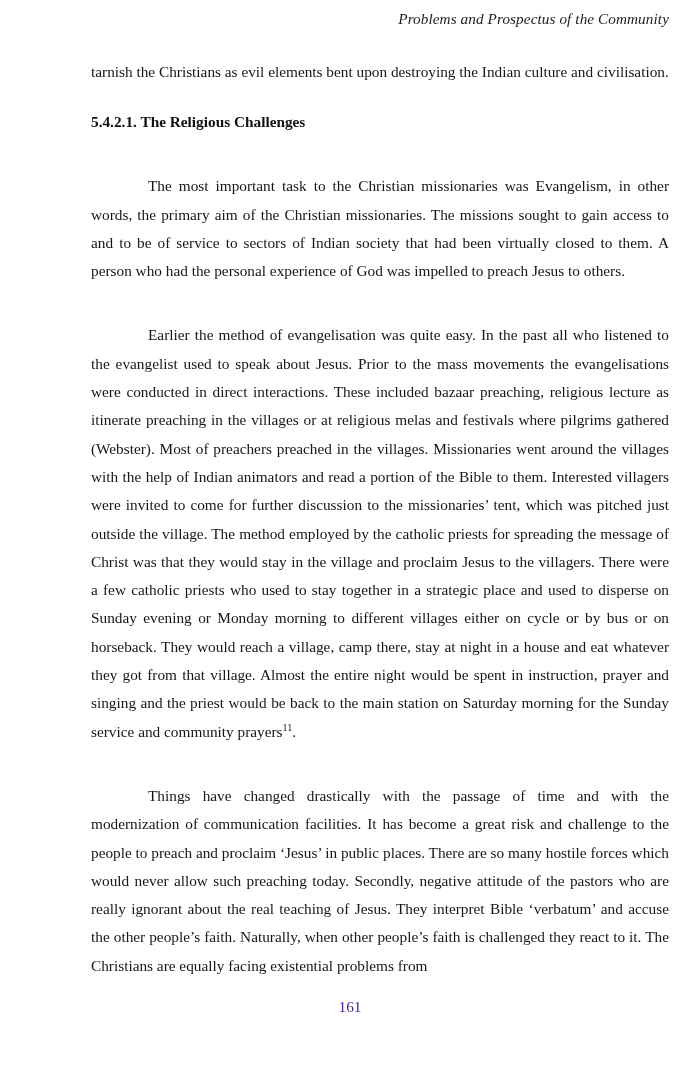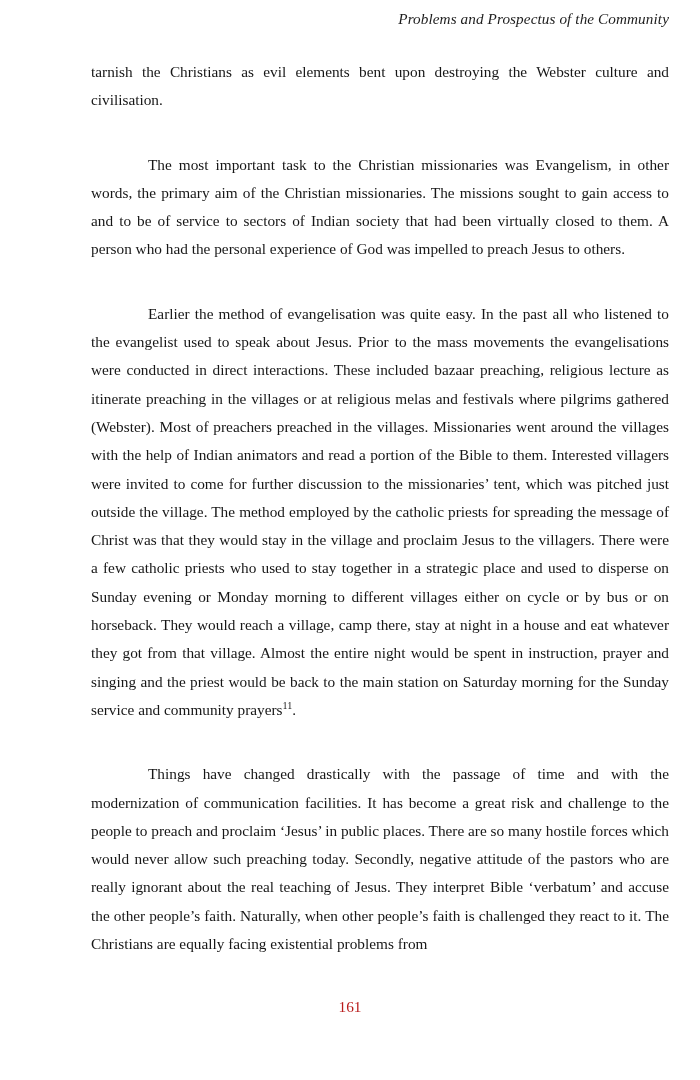--- a/index.html
+++ b/index.html
@@ -85,34 +85,35 @@
   }
 
   
   .page-number {
     position: absolute;
     top: 998px;
     left: 0;
     width: 700px;
     text-align: center;
     font-size: 15.3px;
-    color: #b91c1c;
+    color: #4c1d95;
   }
 </style>
 </head>
 <body>
 
 <div class="page">
 
   <div class="running-header">Problems and Prospectus of the Community</div>
 
   <div class="content">
 
-    <p class="body-text">tarnish the Christians as evil elements bent upon destroying the Webster culture and civilisation.</p>
+    <p class="body-text">tarnish the Christians as evil elements bent upon destroying the Indian culture and civilisation.</p>
 
+    <h3 class="section-heading">5.4.2.1. The Religious Challenges</h3>
 
     <p class="body-text indented spaced">The most important task to the Christian missionaries was Evangelism, in other words, the primary aim of the Christian missionaries.  The missions sought to gain access to and to be of service to sectors of Indian society that had been virtually closed to them.  A person who had the personal experience of God was impelled to preach Jesus to others.</p>
 
     <p class="body-text indented spaced"><span>Earlier the method of evangelisation was quite easy. In the past all who listened to the evangelist used to speak about Jesus.  Prior to the mass movements the evangelisations were conducted in direct interactions. These included bazaar preaching, religious lecture as itinerate preaching in the villages or at religious </span><span class="italic">melas</span><span> and festivals where pilgrims gathered (Webster).  Most of preachers preached in the villages. Missionaries went around the villages with the help of Indian animators and read a portion of the Bible to them. Interested villagers were invited to come for further discussion to the missionaries’ tent, which was pitched just outside the village.  The method employed by the catholic priests for spreading the message of Christ was that they would stay in the village and proclaim Jesus to the villagers.  There were a few catholic priests who used to stay together in a strategic place and used to disperse on Sunday evening or Monday morning to different villages either on cycle or by bus or on horseback. They would reach a village, camp there, stay at night in a house and eat whatever they got from that village.  Almost the entire night would be spent in instruction, prayer and singing and the priest would be back to the main station on Saturday morning for the Sunday service and community prayers</span><sup class="footnote-ref">11</sup><span>.</span></p>
 
     <p class="body-text indented spaced"><span>Things have changed drastically with the passage of time and with the modernization of communication facilities.  It has become a great risk and challenge to the people to preach and proclaim ‘Jesus’ in public places. There are so many hostile forces which would never allow such preaching today.  Secondly, negative attitude of the pastors who are really ignorant about the real teaching of Jesus. They interpret Bible </span><span class="italic">‘verbatum’</span><span> and accuse the other people’s faith.  Naturally, when other people’s faith is challenged they react to it. The Christians are equally facing existential problems from</span></p>
 
   </div>
 
   <div class="page-number">161</div>

